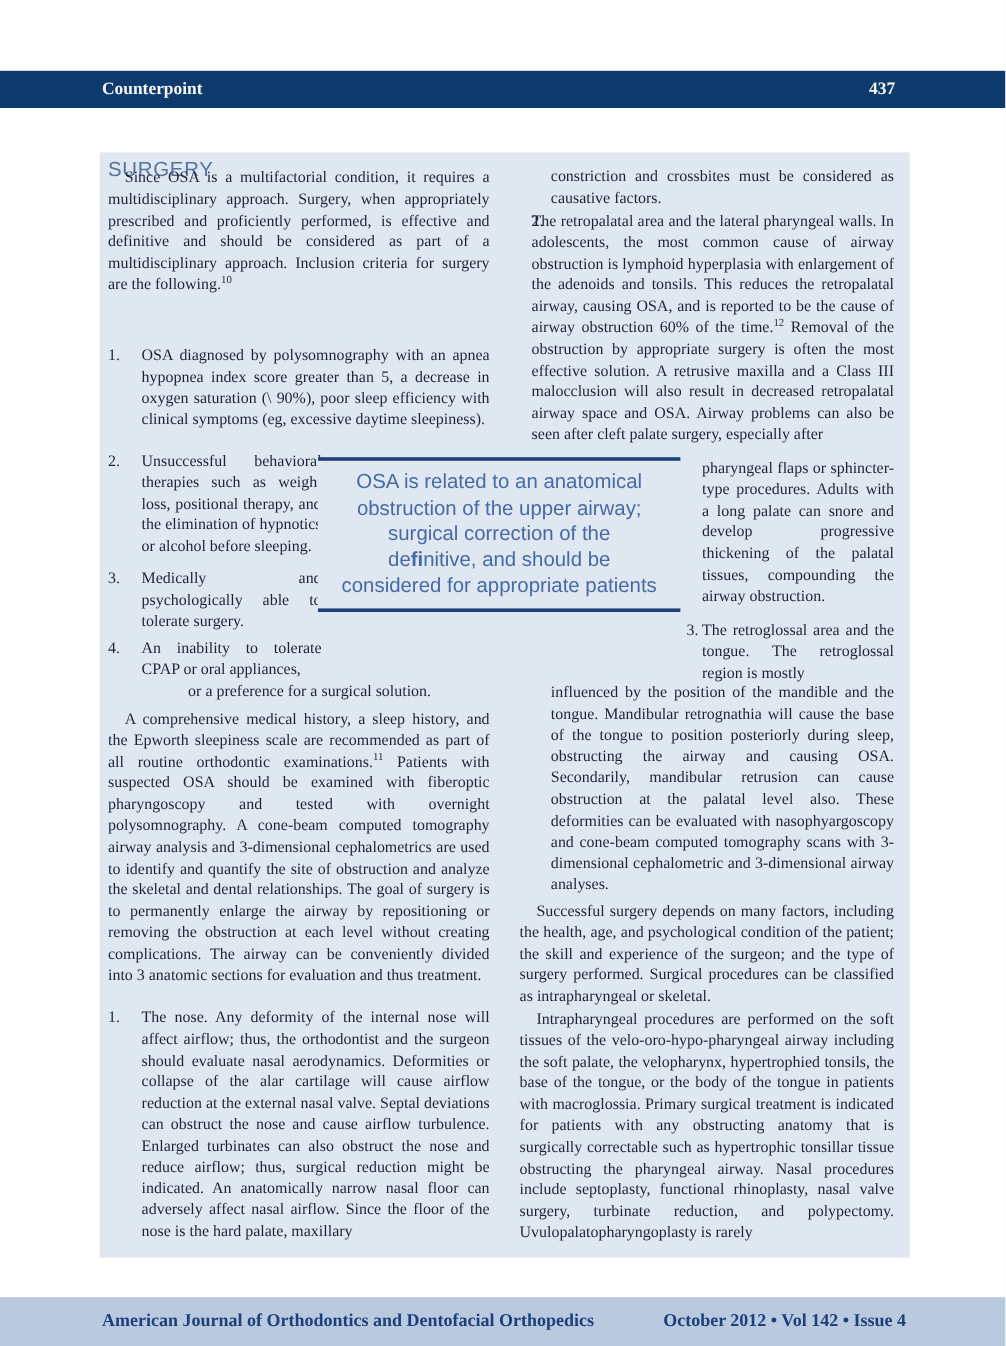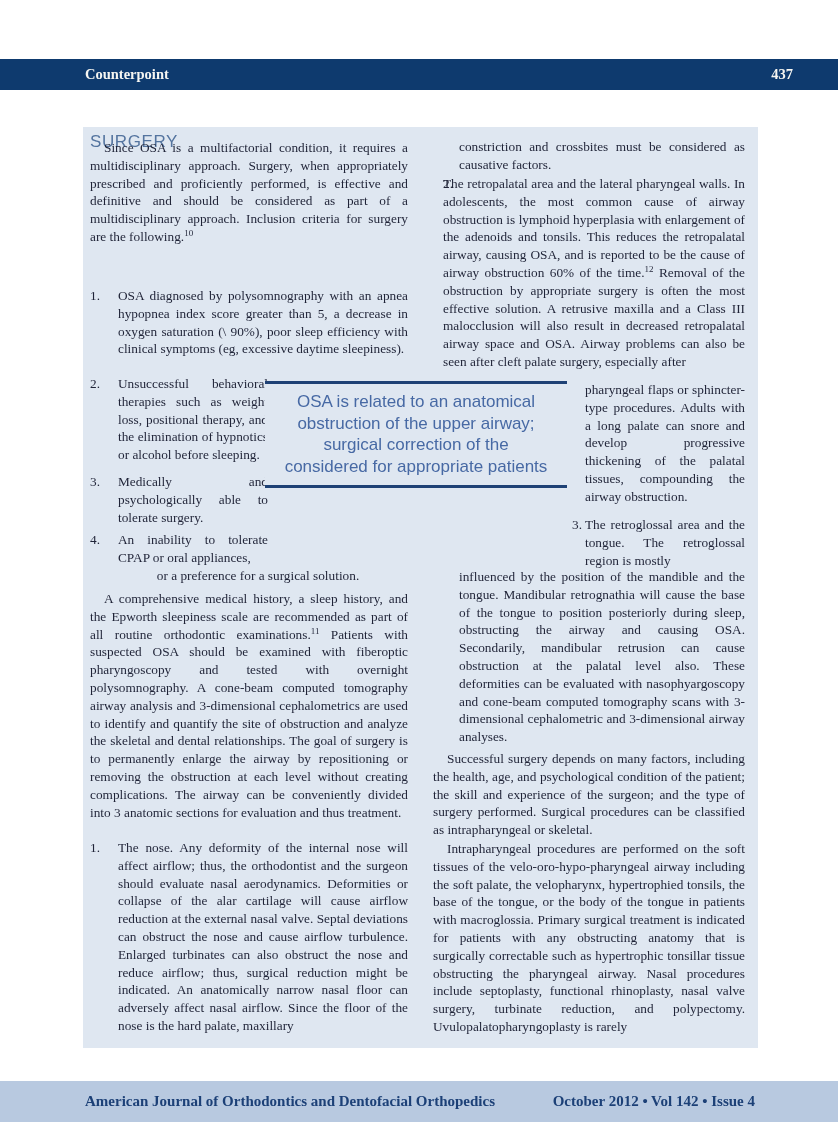--- a/index.html
+++ b/index.html
@@ -5,21 +5,21 @@
   :root{
     --header-bar:#0e3a6e; --content-bg:#dfe7f1; --footer-bg:#b8c9e0;
     --body-text:#1f2337; --heading:#54749f; --quote-text:#4769a4; --rule:#1e4175;
     --footer-text:#1c4077; --header-text:#f6f6f2;
   }
   html,body{margin:0;padding:0;background:#ffffff;}
   .page{position:relative;width:838px;height:1122px;background:#ffffff;overflow:hidden;
         font-family:"Liberation Serif",serif;}
   .header-bar{position:absolute;left:0;top:59px;width:838px;height:31px;background:var(--header-bar);
         display:flex;align-items:center;justify-content:space-between;box-sizing:border-box;
-        padding:0 45px 0 85px;color:var(--header-text);font-size:14.5px;font-weight:bold;}
+        padding:0 92px 0 85px;color:var(--header-text);font-size:14.5px;font-weight:bold;}
   .content{position:absolute;left:83px;top:127px;width:675px;height:921px;background:var(--content-bg);}
   .blk{position:absolute;font-size:13.3px;line-height:17.8px;color:var(--body-text);text-align:justify;}
   .indent{text-indent:14px;}
   .heading{position:absolute;font-family:Liberation Sans, sans-serif;font-size:17px;
         letter-spacing:0.6px;color:var(--heading);}
   .li{position:absolute;font-size:13.3px;line-height:17.8px;color:var(--body-text);}
   .li .num{position:absolute;left:0;top:0;}
   .li .litext{text-align:justify;}
   .pl28 .litext{margin-left:28px;}
   .pl16 .litext{}
@@ -78,20 +78,21 @@
 
     <div class="li pl28" style="left:7px;top:712px;width:318px;">
       <span class="num">1.</span>
       <div class="litext">The nose. Any deformity of the internal nose will affect airflow; thus, the orthodontist and the surgeon should evaluate nasal aerodynamics. Deformities or collapse of the alar cartilage will cause airflow reduction at the external nasal valve. Septal deviations can obstruct the nose and cause airflow turbulence. Enlarged turbinates can also obstruct the nose and reduce airflow; thus, surgical reduction might be indicated. An anatomically narrow nasal floor can adversely affect nasal airflow. Since the floor of the nose is the hard palate, maxillary</div>
     </div>
 
     <div class="pullquote">
       <div class="qline">OSA is related to an anatomical</div>
       <div class="qline">obstruction of the upper airway;</div>
       <div class="qline">surgical correction of the</div>
+      <div class="qline"><span>de</span><span class="fi">fi</span><span>nitive, and should be</span></div>
       <div class="qline">considered for appropriate patients</div>
     </div>
 
     <div class="blk" style="left:376px;top:11px;width:286px;">constriction and crossbites must be considered as causative factors.</div>
 
     <div class="li pl16" style="left:360px;top:48px;width:302px;">
       <span class="num">2.</span>
       <div class="litext"><span>The retropalatal area and the lateral pharyngeal walls. In adolescents, the most common cause of airway obstruction is lymphoid hyperplasia with enlargement of the adenoids and tonsils. This reduces the retropalatal airway, causing OSA, and is reported to be the cause of airway obstruction 60% of the time.</span><sup>12</sup><span> Removal of the obstruction by appropriate surgery is often the most effective solution. A retrusive maxilla and a Class III malocclusion will also result in decreased retropalatal airway space and OSA. Airway problems can also be seen after cleft palate surgery, especially after</span></div>
     </div>
 

